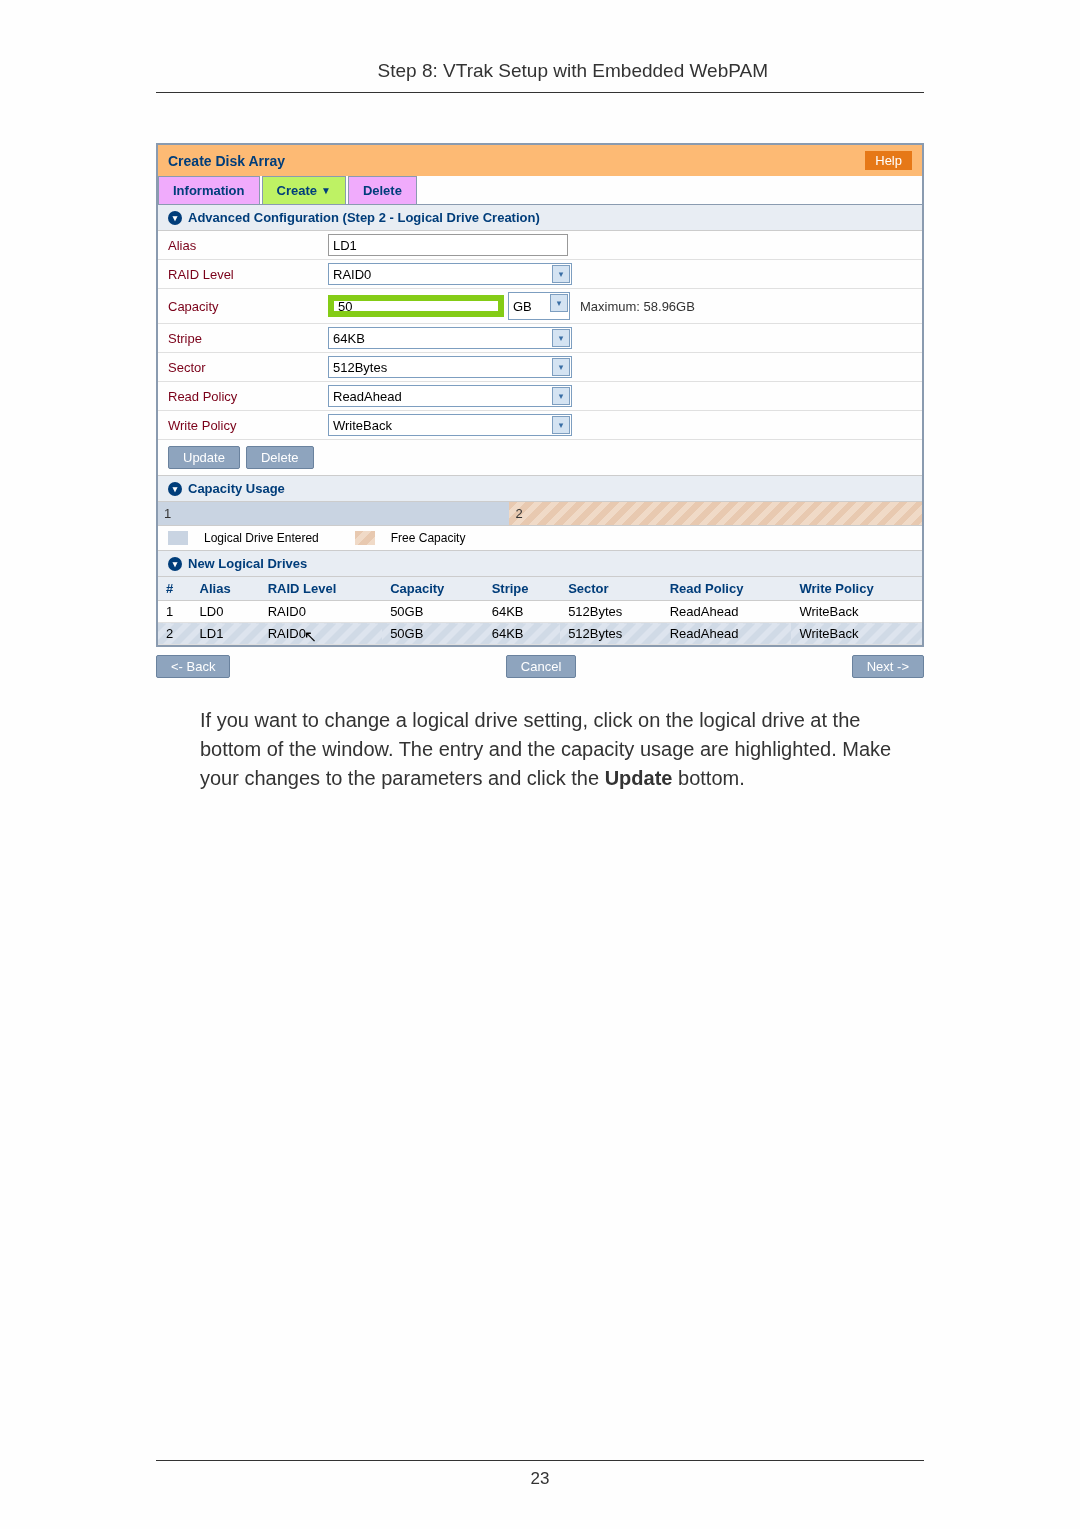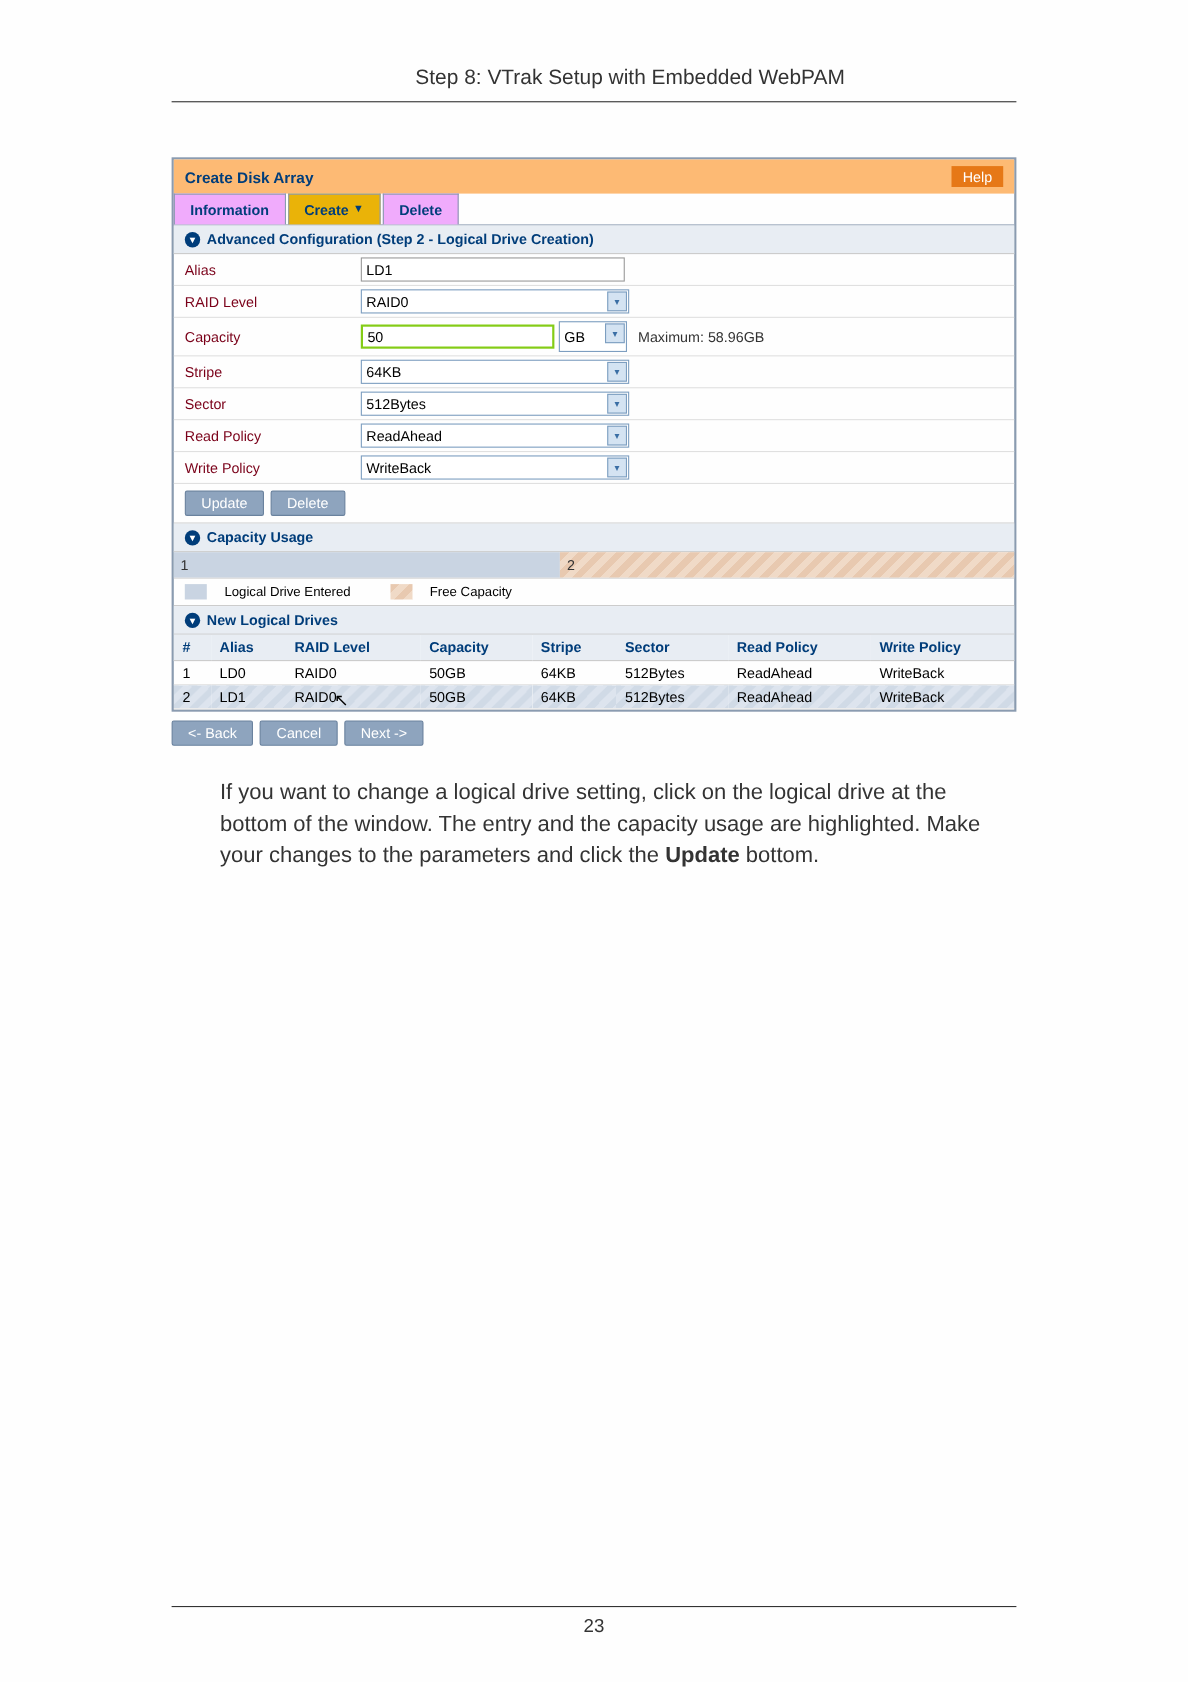--- a/index.html
+++ b/index.html
@@ -50,21 +50,21 @@
       color: #003d7a;
       border: 1px solid #8a9bb0;
       border-bottom: none;
       background: #f0abfc;
       margin-right: 2px;
       display: flex;
       align-items: center;
       gap: 4px;
     }
     .tab.active {
-      background: #eab308;
+      background: #bef264;
     }
     .tab .arrow-down {
       font-size: 10px;
     }
     .section-header {
       background: #e8edf3;
       color: #003d7a;
       font-weight: bold;
       font-size: 13px;
       padding: 5px 10px;
@@ -133,21 +133,21 @@
       pointer-events: none;
     }
     .capacity-wrap {
       display: flex;
       align-items: center;
       gap: 4px;
     }
     .capacity-input {
       width: 176px;
       height: 22px;
-      border: 2px solid #84cc16;
+      border: 6px solid #84cc16;
       padding: 2px 4px;
       font-size: 13px;
     }
     .unit-select {
       width: 62px;
       height: 22px;
       border: 1px solid #7d9ec0;
       font-size: 13px;
       padding: 13px 4px;
       appearance: none;
@@ -220,21 +220,21 @@
     .table td {
       font-size: 13px;
       padding: 3px 8px;
       border-bottom: 1px solid #e0e0e0;
     }
     .table tr.selected td {
       background: repeating-linear-gradient(135deg, #d0dae6 0 6px, #dde4ee 6px 12px);
     }
     .bottom-buttons {
       display: flex;
-      justify-content: flex-start;
+      justify-content: space-between;
       gap: 6px;
       padding: 8px 0;
       margin: 0 156px;
     }
     .body-text {
       margin: 20px 170px 0 200px;
       font-size: 20px;
       line-height: 1.45;
       color: #333;
     }

